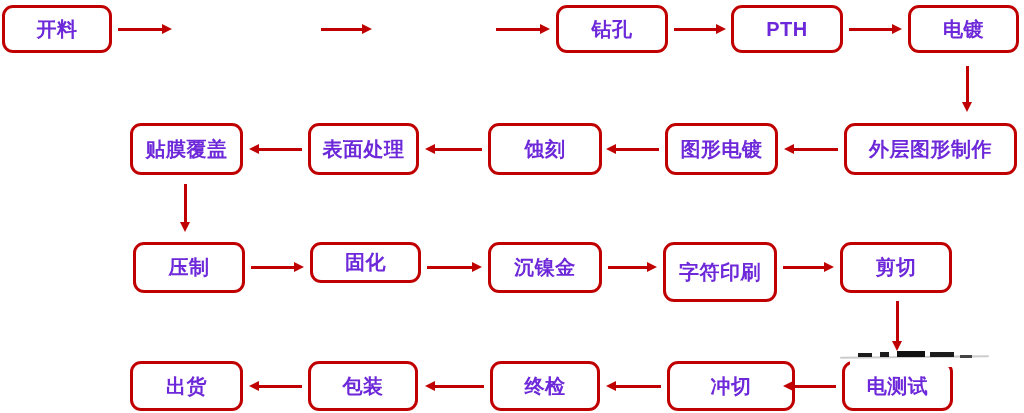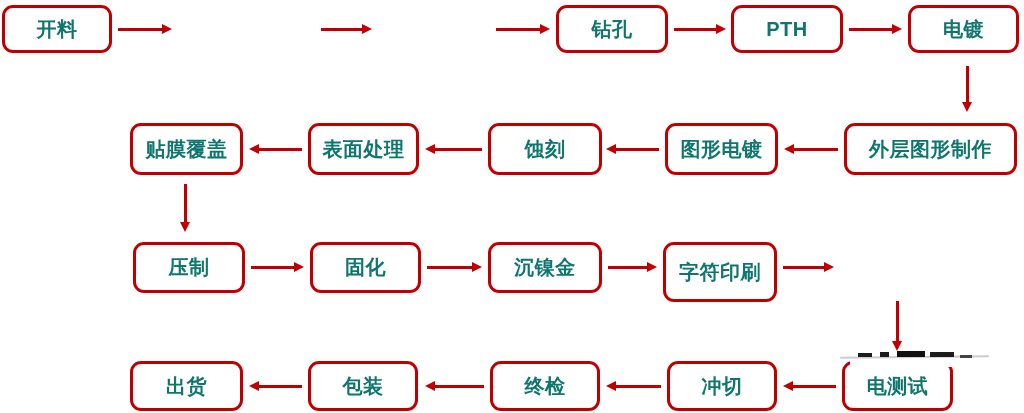--- a/index.html
+++ b/index.html
@@ -16,21 +16,21 @@
   .node {
     position: absolute;
     border: 3px solid var(--red);
     border-radius: 11px;
     background: #fff;
     display: flex;
     align-items: center;
     justify-content: center;
     font-size: 20px;
     font-weight: bold;
-    color: #0f766e;
+    color: #6d28d9;
     letter-spacing: 0.5px;
     white-space: nowrap;
   }
   
   .ah {
     position: absolute;
     height: 2.5px;
     background: var(--red);
   }
   .ah.r::after {
@@ -92,28 +92,29 @@
   <div class="node" style="left:731px; top:5px; width:112px; height:48px">PTH</div>
   <div class="node" style="left:908px; top:5px; width:111px; height:48px">电镀</div>
 
   <div class="node" style="left:130px; top:123px; width:113px; height:52px">贴膜覆盖</div>
   <div class="node" style="left:308px; top:123px; width:111px; height:52px">表面处理</div>
   <div class="node" style="left:665px; top:123px; width:113px; height:52px">图形电镀</div>
   <div class="node" style="left:488px; top:123px; width:114px; height:52px">蚀刻</div>
   <div class="node" style="left:844px; top:123px; width:173px; height:52px">外层图形制作</div>
 
   <div class="node" style="left:133px; top:242px; width:112px; height:51px">压制</div>
-  <div class="node" style="left:310px; top:242px; width:111px; height:51px">固化</div>
+  <div class="node" style="left:310px; top:242px; width:111px; height:41px">固化</div>
   <div class="node" style="left:488px; top:242px; width:114px; height:51px">沉镍金</div>
   <div class="node" style="left:663px; top:242px; width:114px; height:60px">字符印刷</div>
+  <div class="node" style="left:840px; top:242px; width:112px; height:51px">剪切</div>
 
   <div class="node" style="left:130px; top:361px; width:113px; height:50px">出货</div>
   <div class="node" style="left:308px; top:361px; width:110px; height:50px">包装</div>
   <div class="node" style="left:490px; top:361px; width:110px; height:50px">终检</div>
-  <div class="node" style="left:667px; top:361px; width:110px; height:50px">冲切</div>
+  <div class="node" style="left:667px; top:361px; width:128px; height:50px">冲切</div>
   <div class="node" style="left:842px; top:361px; width:111px; height:50px">电测试</div>
 
   <div class="ah r" style="left:118px; top:28px; width:45px"></div>
   <div class="ah r" style="left:321px; top:28px; width:42px"></div>
   <div class="ah r" style="left:496px; top:28px; width:45px"></div>
   <div class="ah r" style="left:674px; top:28px; width:43px"></div>
   <div class="ah r" style="left:849px; top:28px; width:44px"></div>
 
   <div class="av" style="left:966px; top:66px; height:37px"></div>
 

